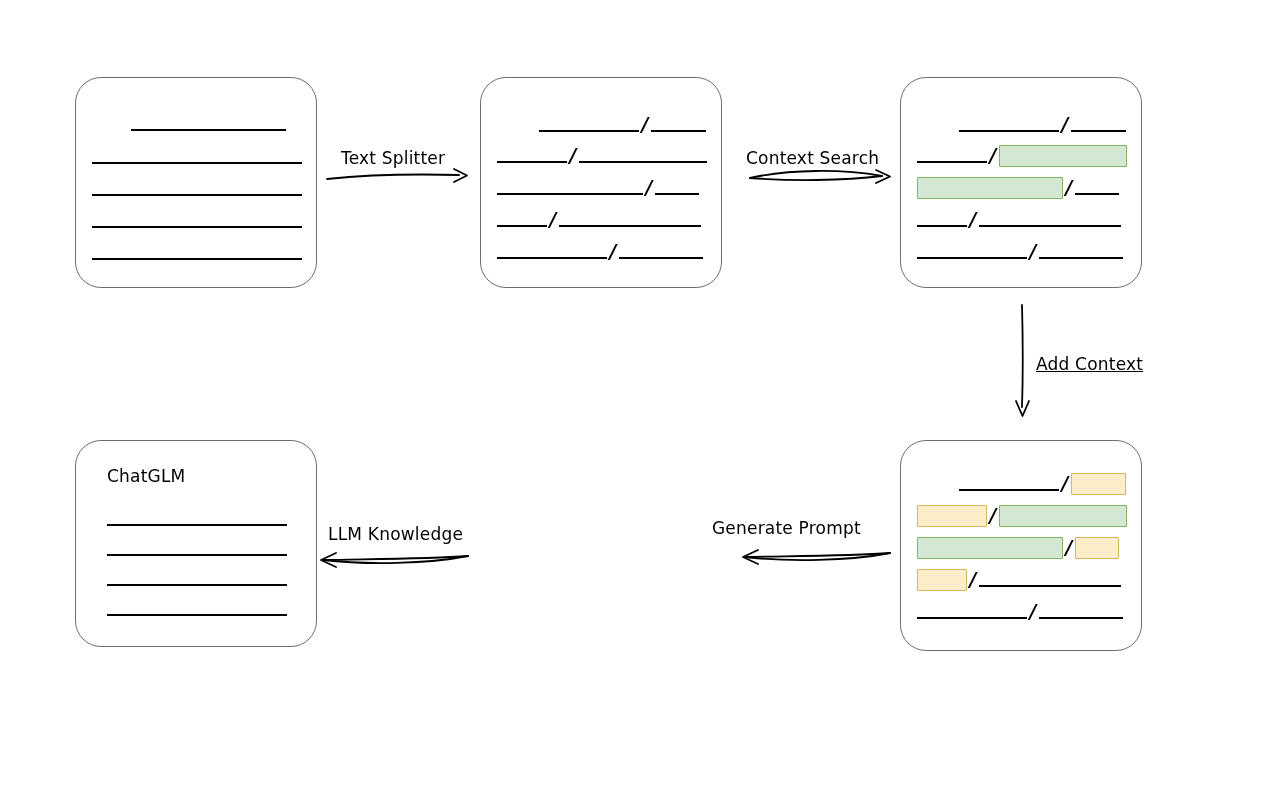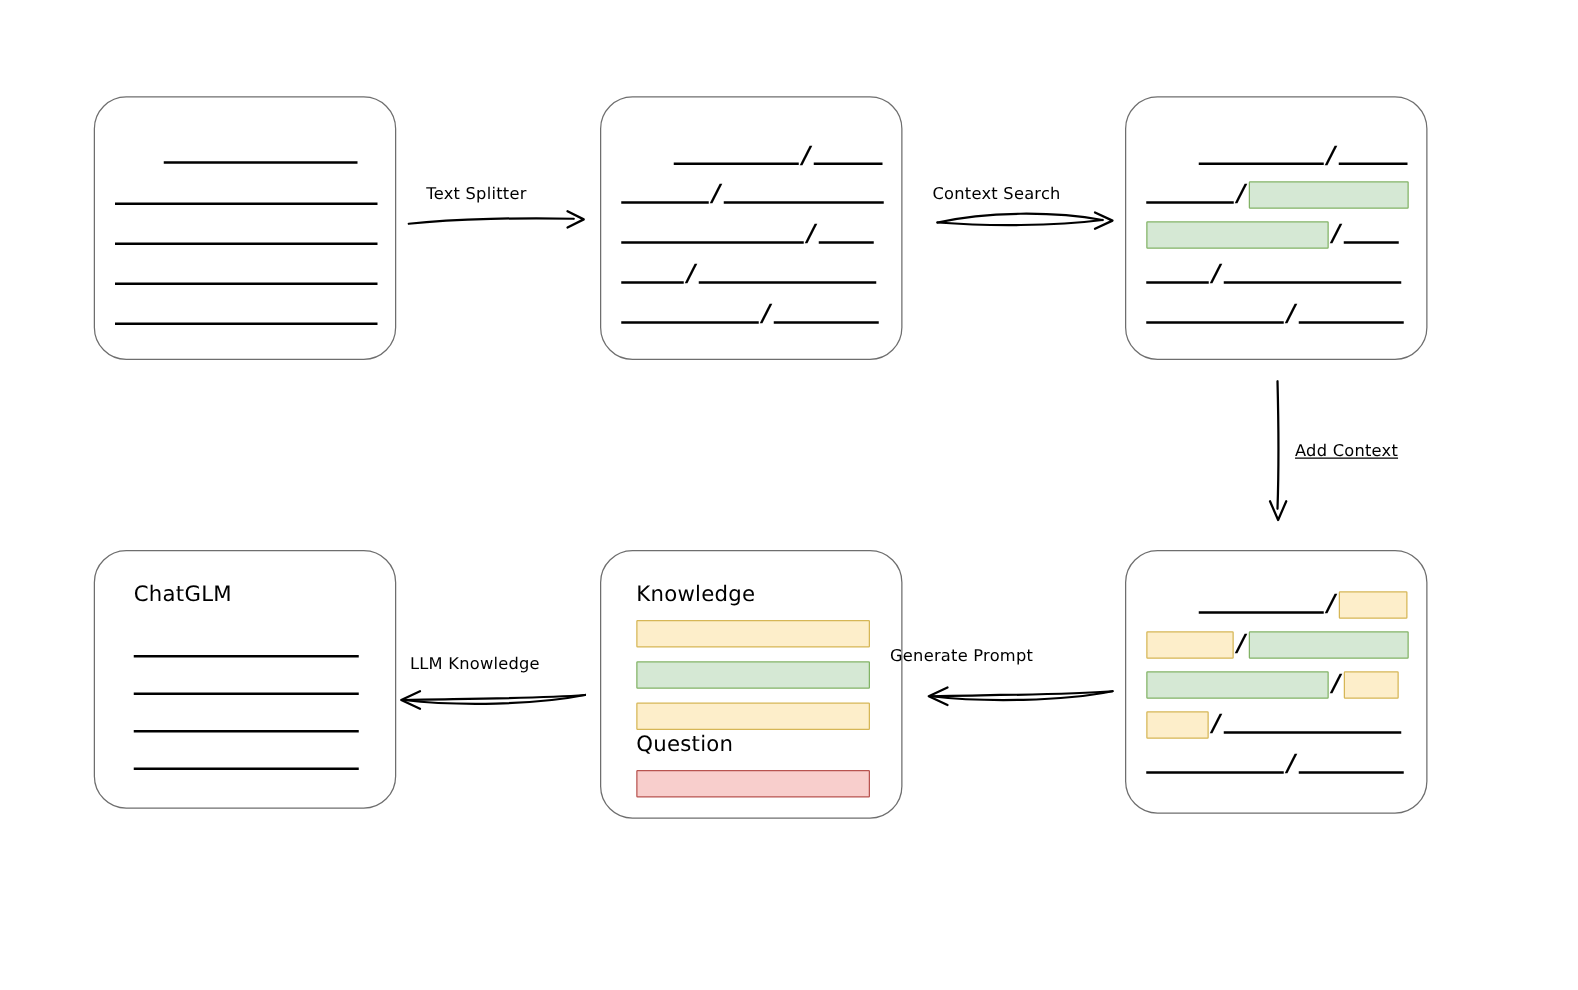--- a/index.html
+++ b/index.html
@@ -92,21 +92,21 @@
   }
 
   
   .arrow-svg {
     position: absolute;
     overflow: visible;
   }
   .arrow-label {
     position: absolute;
     font-family: "DejaVu Sans", sans-serif;
-    font-size: 13px;
+    font-size: 17px;
     color: #000;
     white-space: nowrap;
     letter-spacing: .2px;
   }
 
   
   .footer {
     position: absolute;
     font-family: "DejaVu Sans", sans-serif;
     font-size: 16.5px;
@@ -223,31 +223,20 @@
         <span class="seg line" style="width:142px;"></span>
       </div>
       <div class="row" style="top:161px; padding-left:16px;">
         <span class="seg line" style="width:110px;"></span>
         <span class="slash">/</span>
         <span class="seg line" style="width:84px;"></span>
       </div>
     </div>
   </div>
 
-  <div class="card" style="left:480px; top:440px; width:242px; height:215px;">
-    <div class="card-label" style="left:28px; top:25px;">Knowledge</div>
-
-    <div class="bar" style="left:28px; top:55px; width:187px; background:#fdeeca; border:1.4px solid #d6b656;"></div>
-    <div class="bar" style="left:28px; top:88px; width:187px; background:#d5e8d4; border:1.4px solid #82b366;"></div>
-    <div class="bar" style="left:28px; top:121px; width:187px; background:#fdeeca; border:1.4px solid #d6b656;"></div>
-
-    <div class="card-label" style="left:28px; top:145px;">Question</div>
-
-    <div class="bar" style="left:28px; top:175px; width:187px; background:#f8cecc; border:1.4px solid #b85450;"></div>
-  </div>
 
   <div class="card" style="left:75px; top:440px; width:242px; height:207px;">
     <div class="card-label" style="left:31px; top:25px;">ChatGLM</div>
     <div class="rows">
       <div class="row" style="top:68px; padding-left:31px;">
         <span class="seg line" style="width:180px;"></span>
       </div>
       <div class="row" style="top:98px; padding-left:31px;">
         <span class="seg line" style="width:180px;"></span>
       </div>

